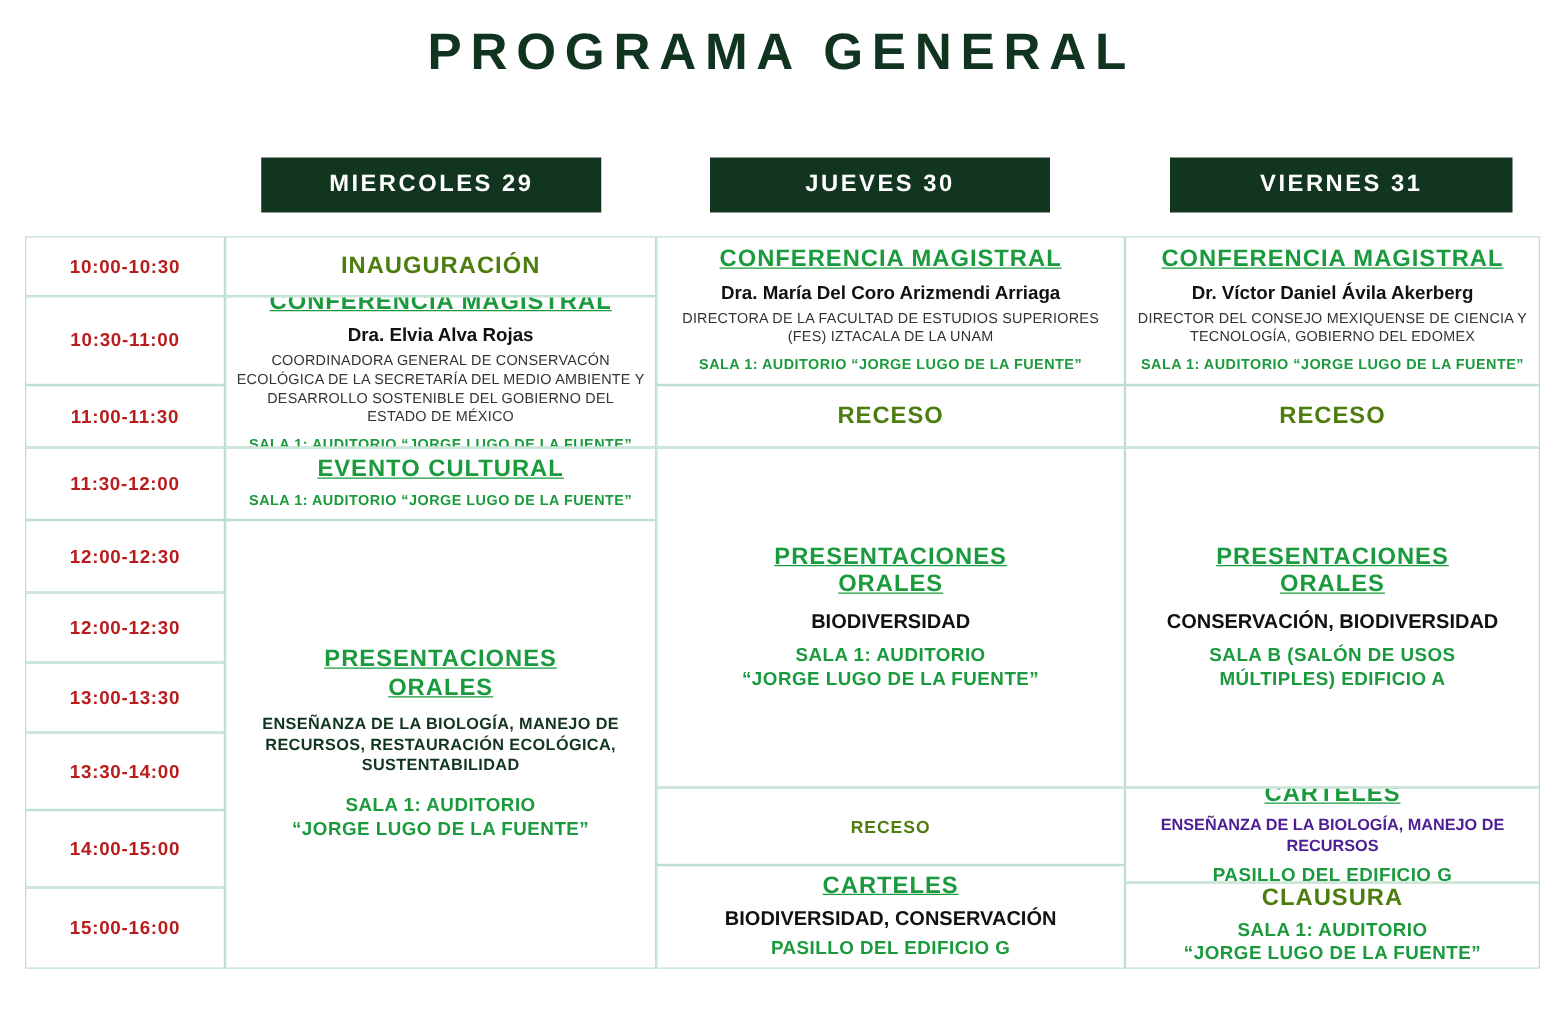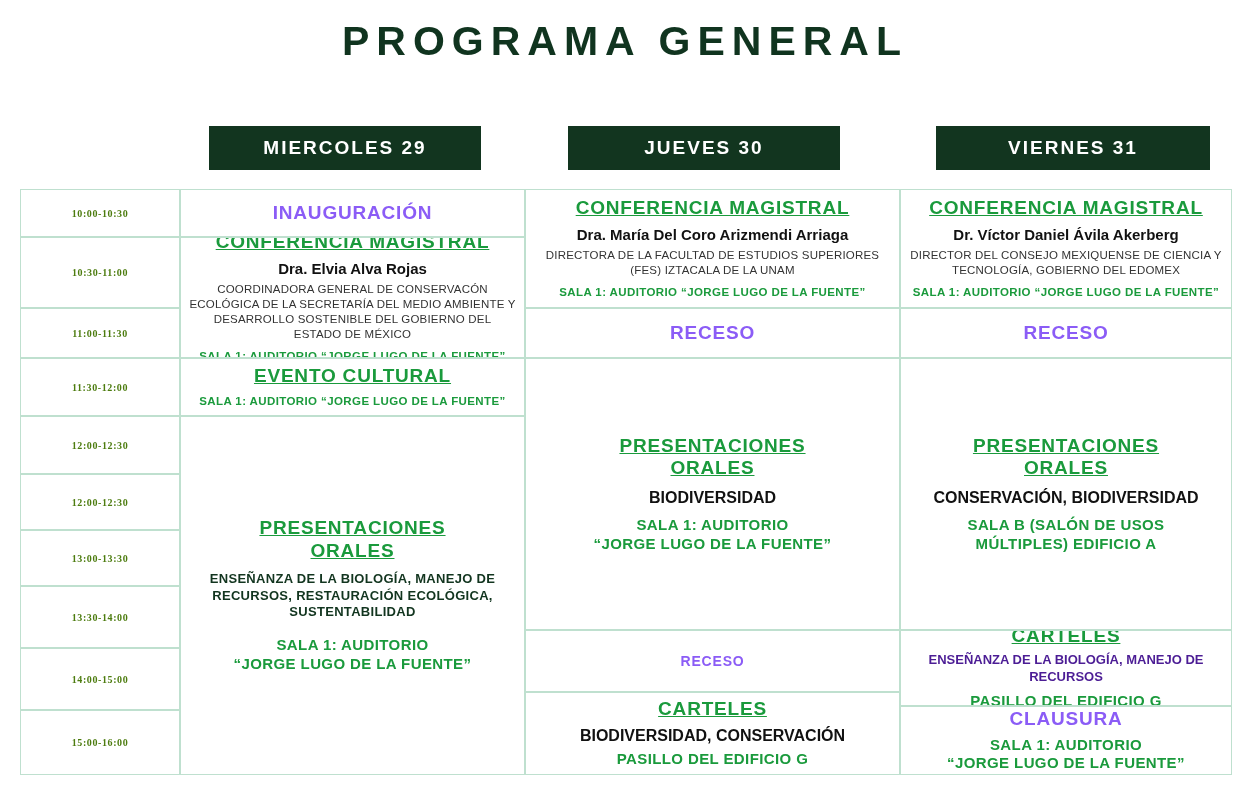--- a/index.html
+++ b/index.html
@@ -64,28 +64,27 @@
     border: 1px solid #bfe0cf;
     display: flex;
     flex-direction: column;
     align-items: center;
     justify-content: center;
     text-align: center;
     padding: 3px 8px;
     overflow: hidden;
   }
   .time-cell {
-    font-size: 10px;
+    font-size: 15px;
     font-weight: bold;
     letter-spacing: 0.6px;
-    color: #4d7c0f;
-    font-family: Liberation Serif, serif;
+    color: #b91c1c;
   }
   .green { color: #1a9a3c; text-decoration: underline; }
-  .blue  { color: #8b5cf6; }
+  .blue  { color: #4d7c0f; }
 
   .l-head {
     font-size: 18px;
     font-weight: bold;
     letter-spacing: 0.8px;
     line-height: 1.2;
   }
   .l-head.big {
     font-size: 19px;
   }

